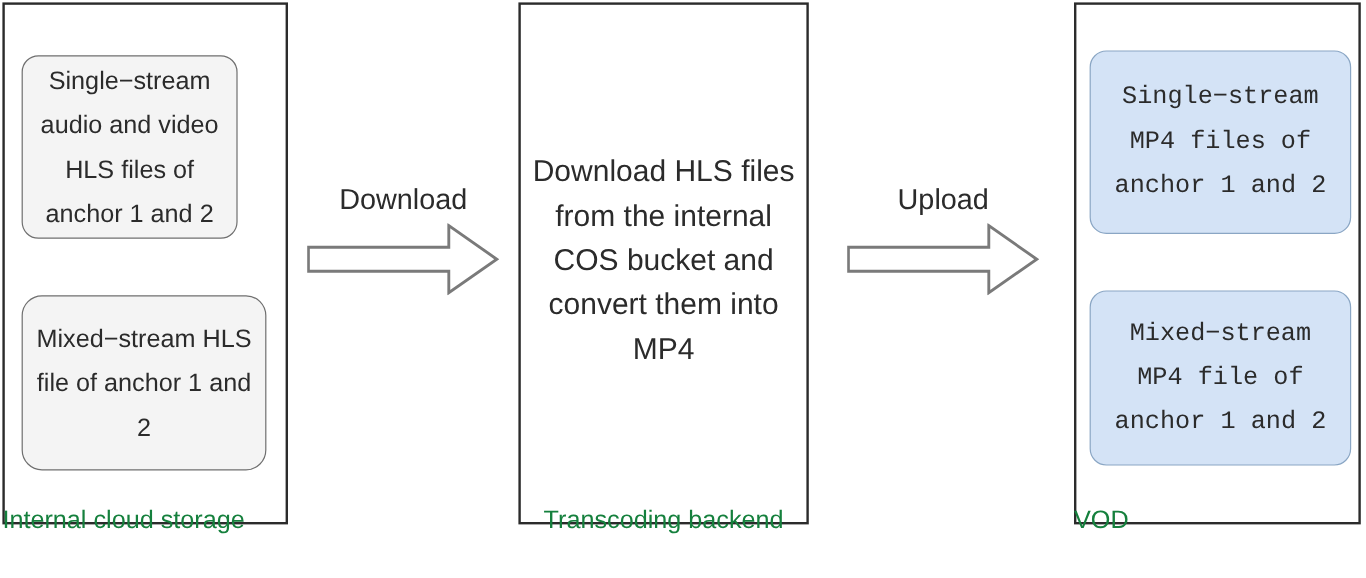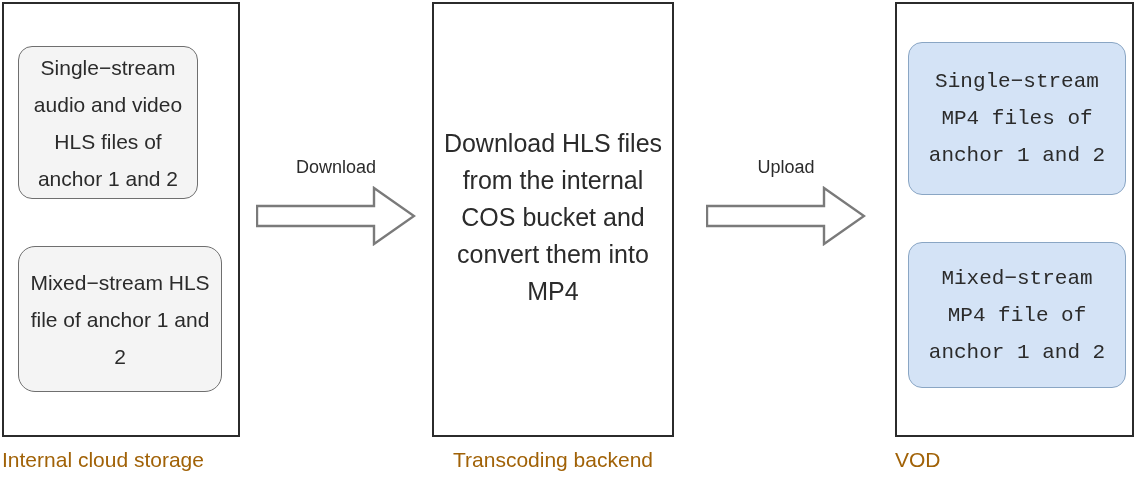--- a/index.html
+++ b/index.html
@@ -29,23 +29,23 @@
     flex-direction: column;
     align-items: center;
   }
   #col-storage  { left: 2px;   top: 2px; width: 238px; height: 435px; }
   #col-backend  { left: 432px; top: 2px; width: 242px; height: 435px; }
   #col-vod      { left: 895px; top: 2px; width: 239px; height: 435px; }
 
   
   .col-caption {
     position: absolute;
-    top: 444px;
+    top: 418px;
     font-size: 21px;
-    color: #a16207;
+    color: #15803d;
     line-height: 32px;
     white-space: nowrap;
   }
   #caption-storage { left: 2px;   width: 238px; text-align: left; }
   #caption-backend { left: 432px; width: 242px; text-align: center; }
   #caption-vod     { left: 895px; width: 239px; text-align: left; }
 
   
   .node {
     position: absolute;
@@ -95,21 +95,21 @@
   }
   #arrow-download { left: 256px; }
   #arrow-upload   { left: 706px; }
   .arrow-wrap svg { display: block; }
 
   .arrow-label {
     position: absolute;
     top: 152px;
     width: 160px;
     text-align: center;
-    font-size: 18px;
+    font-size: 24px;
     line-height: 30px;
     color: #2b2b2b;
     white-space: nowrap;
   }
   #label-download { left: 256px; }
   #label-upload   { left: 706px; }
 </style>
 </head>
 <body>
 

